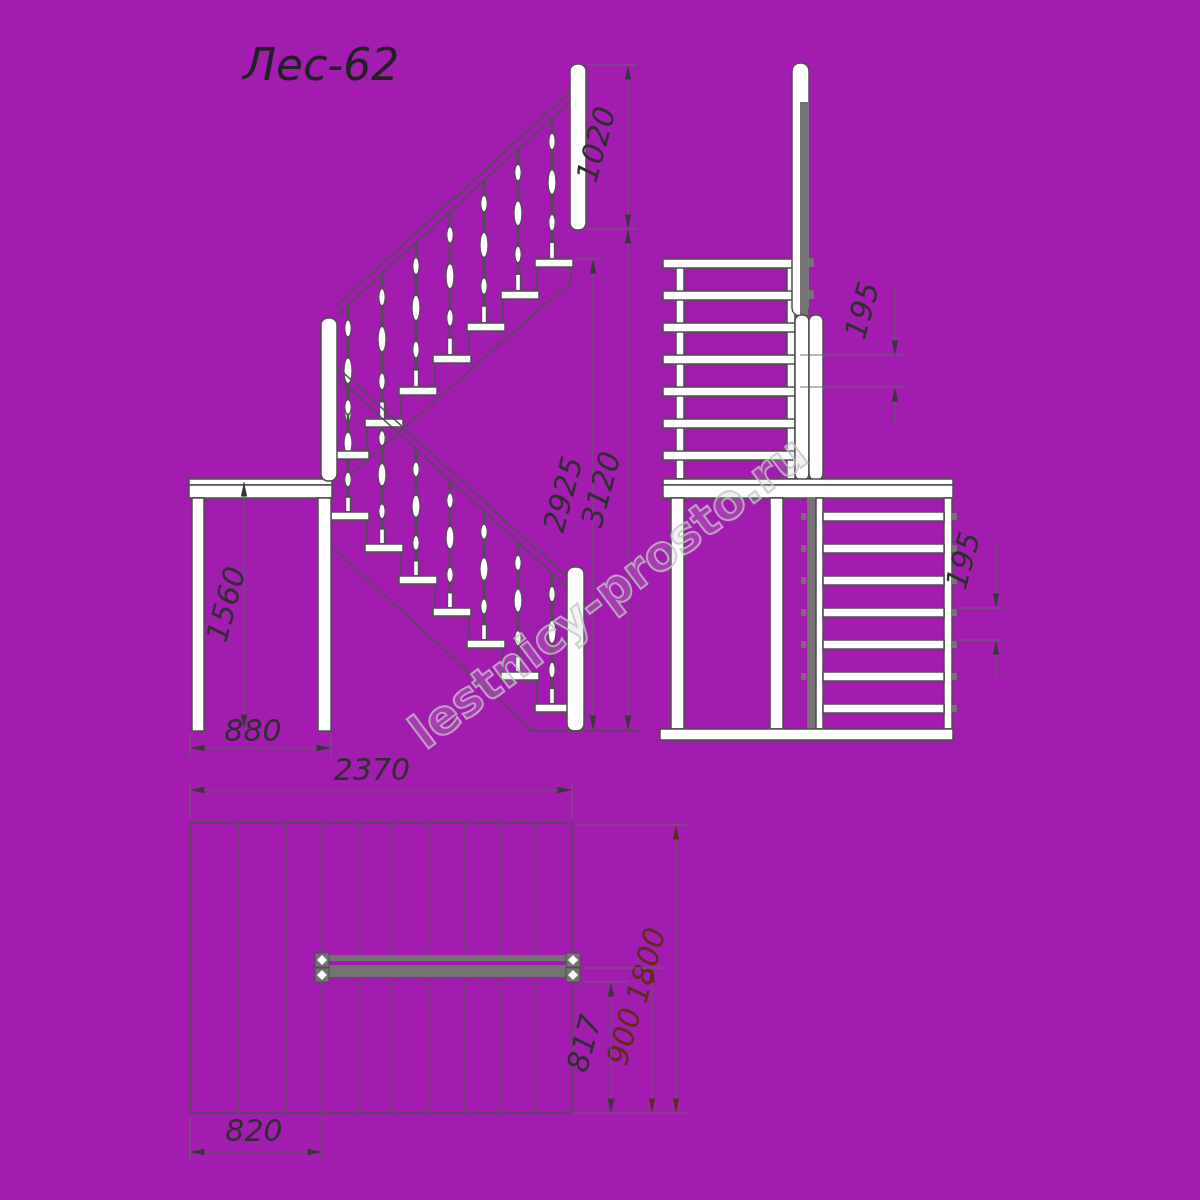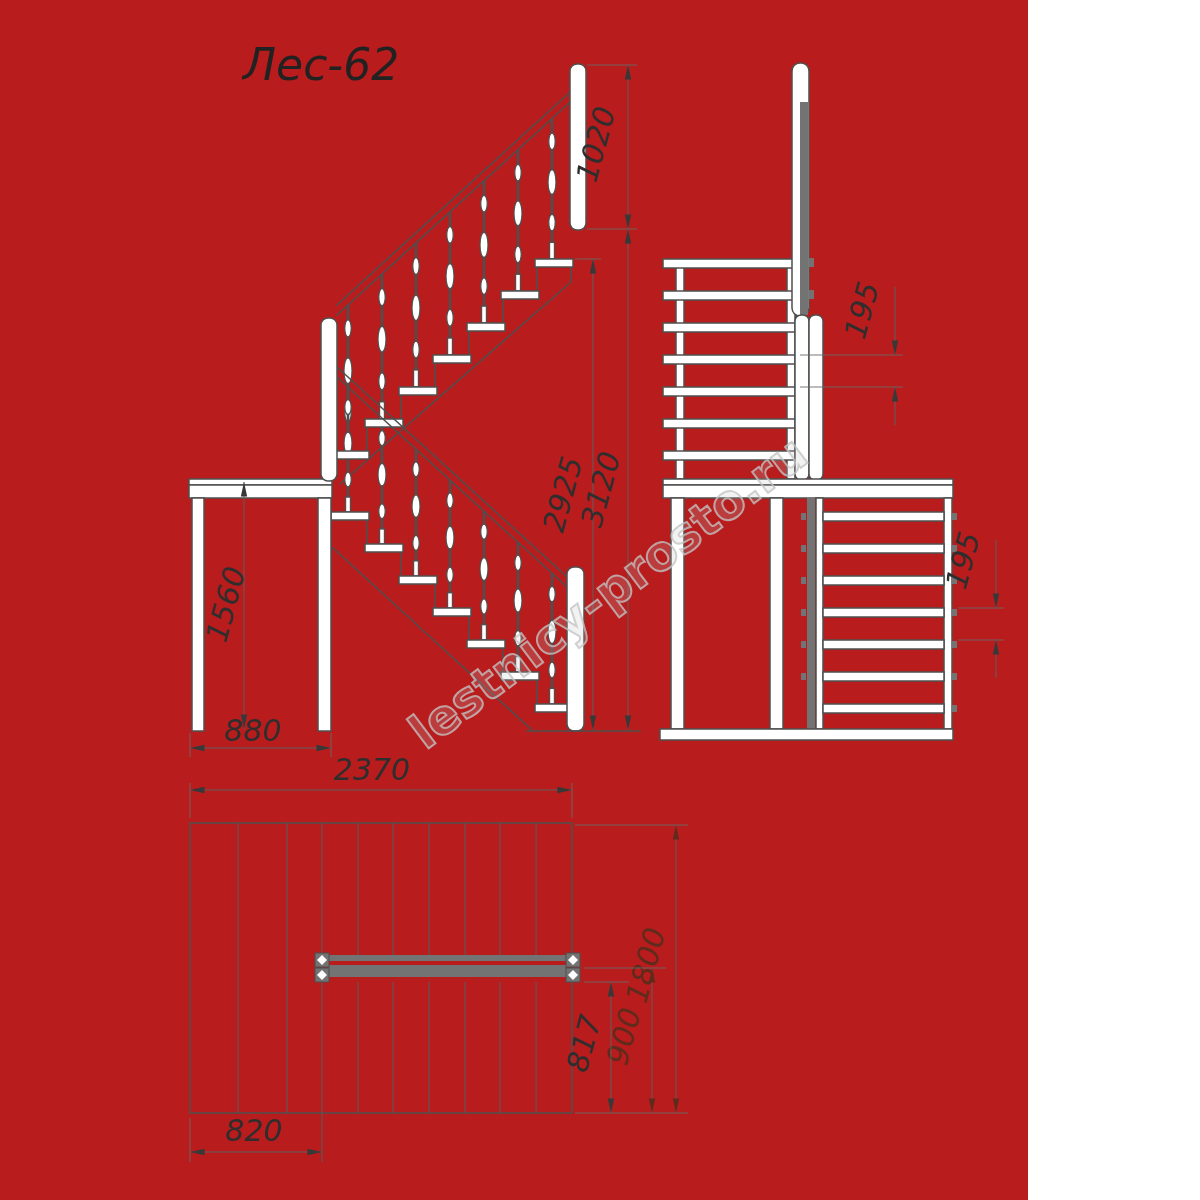--- a/index.html
+++ b/index.html
@@ -1,16 +1,16 @@
 <!DOCTYPE html>
 <html><head>
 <meta charset="utf-8">
 <style>
   html,body{margin:0;padding:0;background:#ffffff;}
-  .page{position:relative;width:1028px;height:1200px;background:#b91c1c;overflow:hidden;
+  .page{position:relative;width:1200px;height:1200px;background:#a21caf;overflow:hidden;
         font-family:"DejaVu Sans",sans-serif;}
   svg{position:absolute;left:0;top:0;}
   
   .s  {stroke:#4f4f4f;stroke-width:1.5;fill:none;stroke-linecap:square;}
   .sf {stroke:#4f4f4f;stroke-width:1.5;fill:#ffffff;}
   .thin{stroke:#5a5a5a;stroke-width:1.1;fill:none;}
   .dk {fill:#737373;stroke:none;}
   .dks{fill:#737373;stroke:#4f4f4f;stroke-width:1;}
   
   .dim{stroke:#5f5f5f;stroke-width:1;fill:none;}

